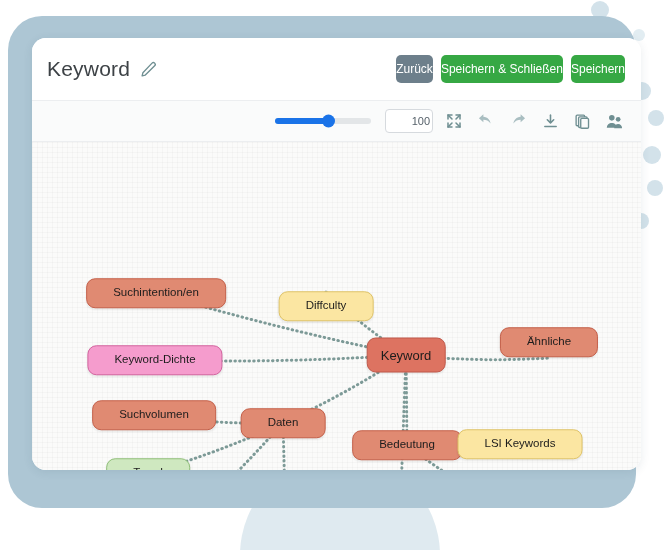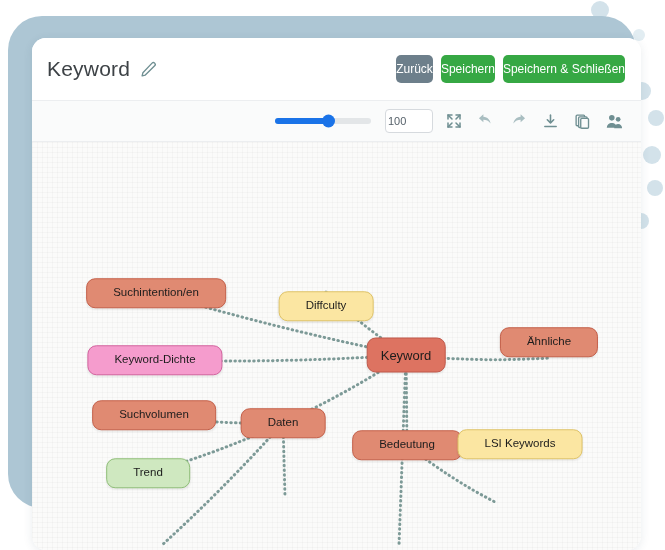--- a/index.html
+++ b/index.html
@@ -43,21 +43,21 @@
     background: #adc6d4;
     border-radius: 34px;
   }
 
   
   #app-card {
     position: absolute;
     left: 32px;
     top: 38px;
     width: 609px;
-    height: 512px;
+    height: 432px;
     background: #ffffff;
     border-radius: 14px;
     box-shadow: 0 2px 10px rgba(40,70,90,.10);
     overflow: hidden;
     display: flex;
     flex-direction: column;
   }
 
   
   #app-header {
@@ -140,21 +140,21 @@
     background: #1a73e8;
   }
   #zoom-value-input {
     width: 48px;
     height: 24px;
     border: 1px solid #d6dade;
     border-radius: 4px;
     background: #fff;
     font-size: 11px;
     color: #56616a;
-    text-align: left;
+    text-align: right;
     font-family: "Liberation Sans", sans-serif;
     box-sizing: border-box;
     margin-left: 4px;
   }
   .tool-icon {
     width: 22px;
     height: 22px;
     display: inline-flex;
     align-items: center;
     justify-content: center;
@@ -229,22 +229,22 @@
     <div id="page-title">Keyword</div>
 
     <span id="edit-title-button">
       <svg width="17" height="17" viewBox="0 0 24 24" fill="none" stroke="#6f8f92" stroke-width="1.9" stroke-linecap="round" stroke-linejoin="round">
         <path d="M17 3a2.6 2.6 0 0 1 3.7 3.7L7.5 19.9 3 21l1.1-4.5z"></path>
       </svg>
     </span>
 
     <div id="header-buttons">
       <button class="hbtn gray">Zurück</button>
+      <button class="hbtn green">Speichern &amp; Schließen</button>
       <button class="hbtn green">Speichern</button>
-      <button class="hbtn green">Speichern &amp; Schließen</button>
     </div>
   </div>
 
   <div id="app-toolbar">
 
     <div id="zoom-slider">
       <div id="zoom-slider-fill" style="width: 55%;"></div>
       <div id="zoom-slider-thumb" style="left: 55%;"></div>
     </div>
 

